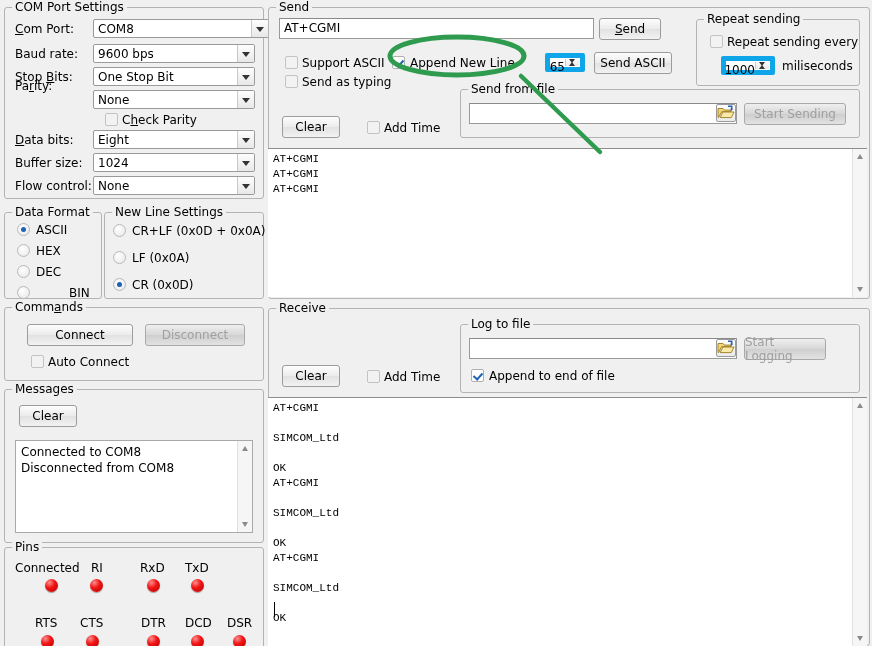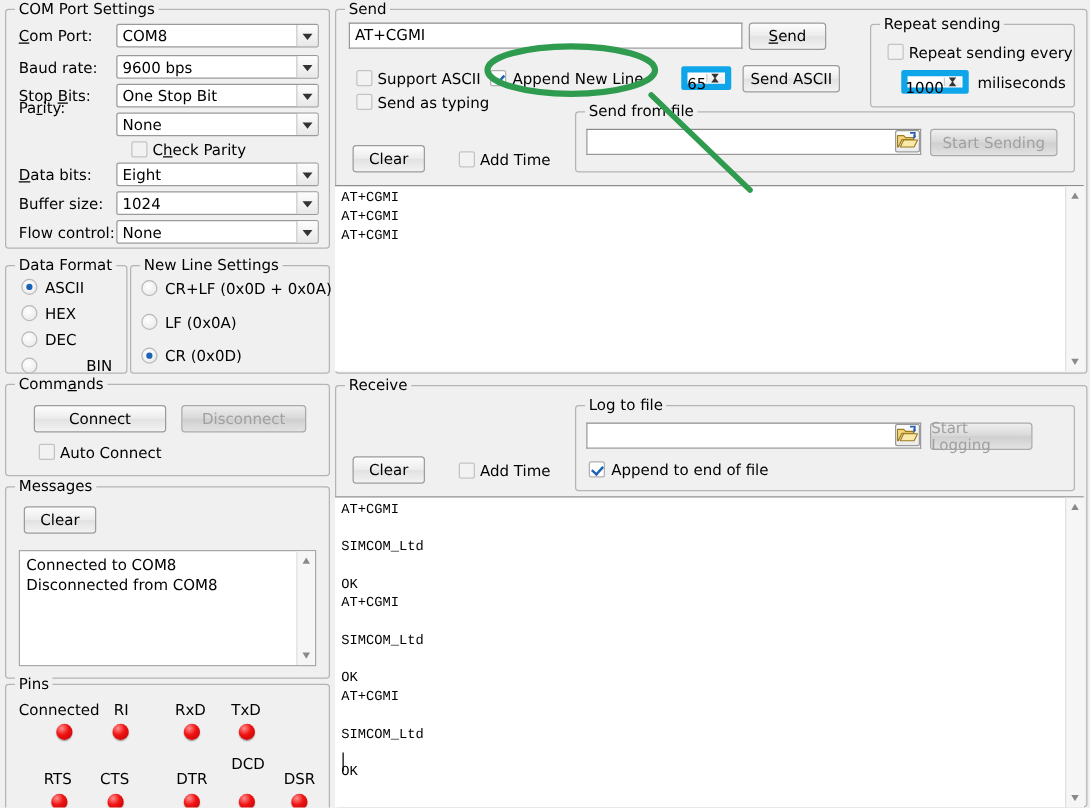--- a/index.html
+++ b/index.html
@@ -134,21 +134,21 @@
 </style>
 </head>
 <body>
 
 <div class="root">
 
   <div class="gb" style="left:4px;top:7px;width:258px;height:190px;">
     <div class="gbl">COM Port Settings</div>
 
     <div class="lbl" style="left:10px;top:14px;"><u class="acc">C</u>om Port:</div>
-    <div class="combo" style="left:88px;top:11px;width:162px;padding-left:48px;">
+    <div class="combo" style="left:88px;top:11px;width:176px;padding-left:48px;">
       <div class="ctxt">COM8</div>
       <div class="cbtn"></div>
     </div>
 
     <div class="lbl" style="left:10px;top:39px;">Baud rate:</div>
     <div class="combo" style="left:88px;top:36px;width:162px;">
       <div class="ctxt">9600 bps</div>
       <div class="cbtn"></div>
     </div>
 
@@ -237,21 +237,21 @@
     <div class="lbl" style="left:135px;top:13px;">RxD</div>
     <div class="lbl" style="left:180px;top:13px;">TxD</div>
     <div class="led" style="left:40px;top:31px;"></div>
     <div class="led" style="left:85px;top:31px;"></div>
     <div class="led" style="left:142px;top:31px;"></div>
     <div class="led" style="left:186px;top:31px;"></div>
 
     <div class="lbl" style="left:30px;top:68px;">RTS</div>
     <div class="lbl" style="left:75px;top:68px;">CTS</div>
     <div class="lbl" style="left:136px;top:68px;">DTR</div>
-    <div class="lbl" style="left:180px;top:56px;">DCD</div>
+    <div class="lbl" style="left:180px;top:68px;">DCD</div>
     <div class="lbl" style="left:222px;top:68px;">DSR</div>
     <div class="led" style="left:36px;top:87px;"></div>
     <div class="led" style="left:81px;top:87px;"></div>
     <div class="led" style="left:142px;top:87px;"></div>
     <div class="led" style="left:186px;top:87px;"></div>
     <div class="led" style="left:228px;top:87px;"></div>
   </div>
 
   <div class="gb" style="left:268px;top:7px;width:600px;height:290px;">
     <div class="gbl">Send</div>

